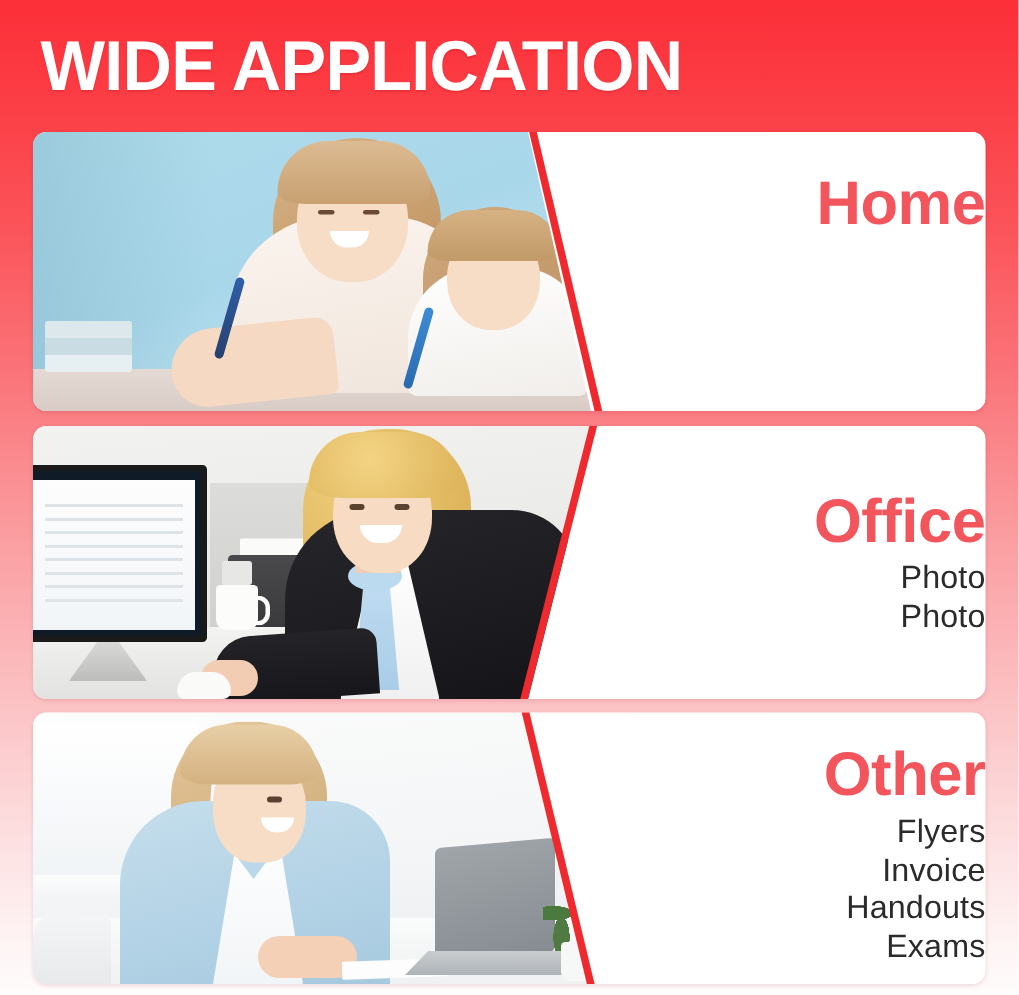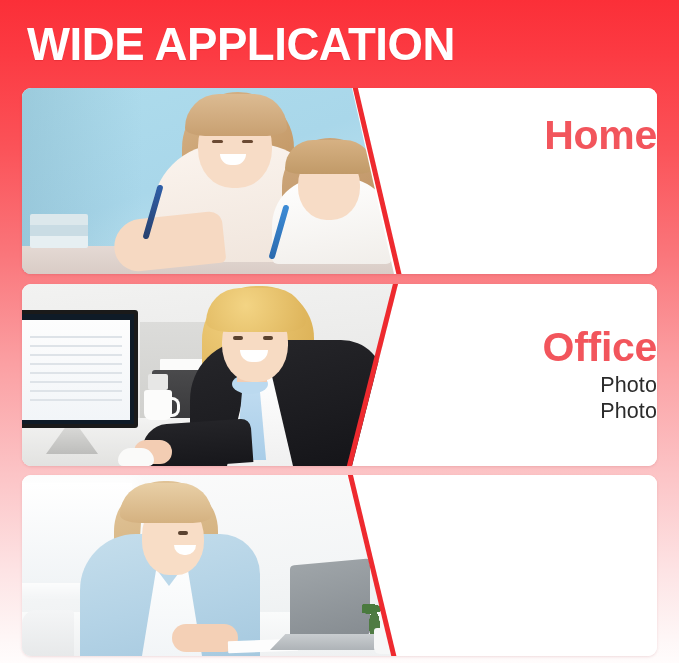--- a/index.html
+++ b/index.html
@@ -561,13 +561,22 @@
       <div class="lab-glass g2"></div>
       <div class="lab-glass g1"></div>
     </div>
   </div>
 
   <div class="wedge slant-a3">
     <div class="white"></div>
     <div class="stripe"></div>
   </div>
 
+  <div class="panel">
+    <div class="panel-title">Other</div>
+    <ul class="panel-list">
+      <li>Flyers</li>
+      <li>Invoice</li>
+      <li>Handouts</li>
+      <li>Exams</li>
+    </ul>
+  </div>
 </section>
 
 </body></html>

